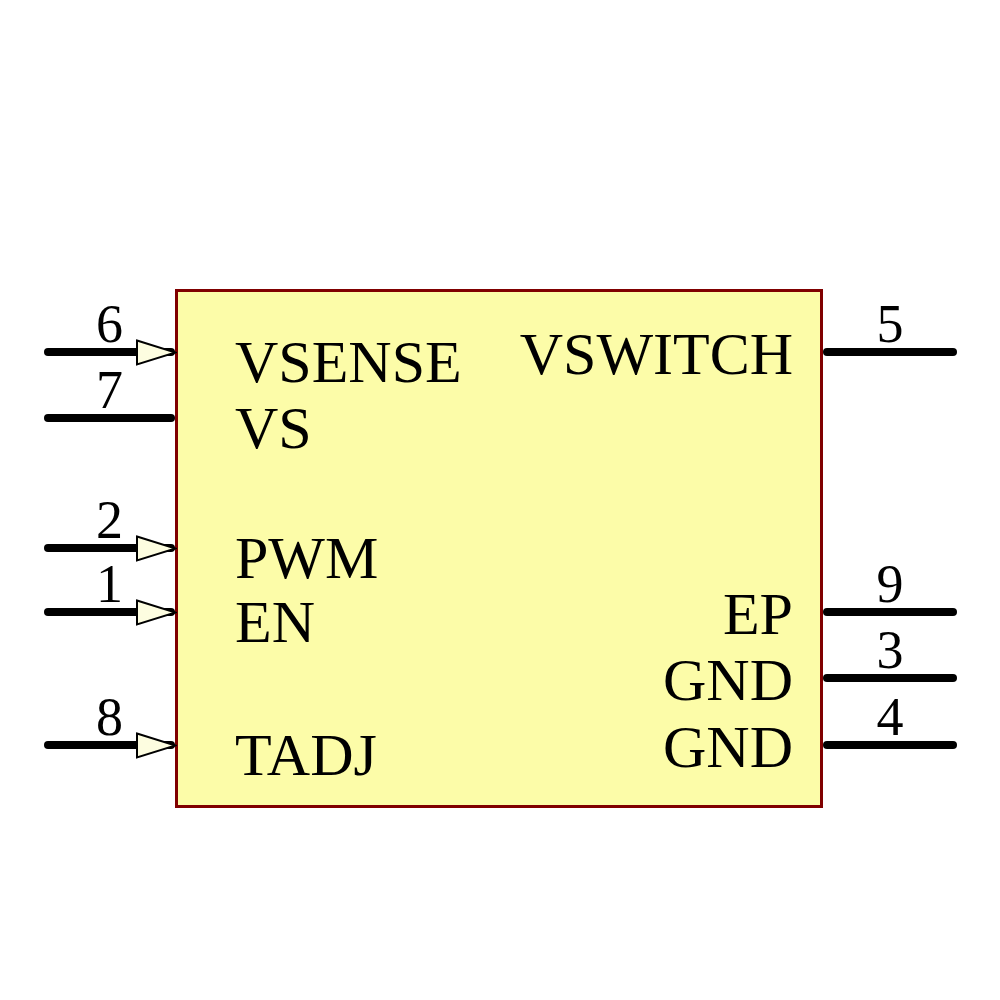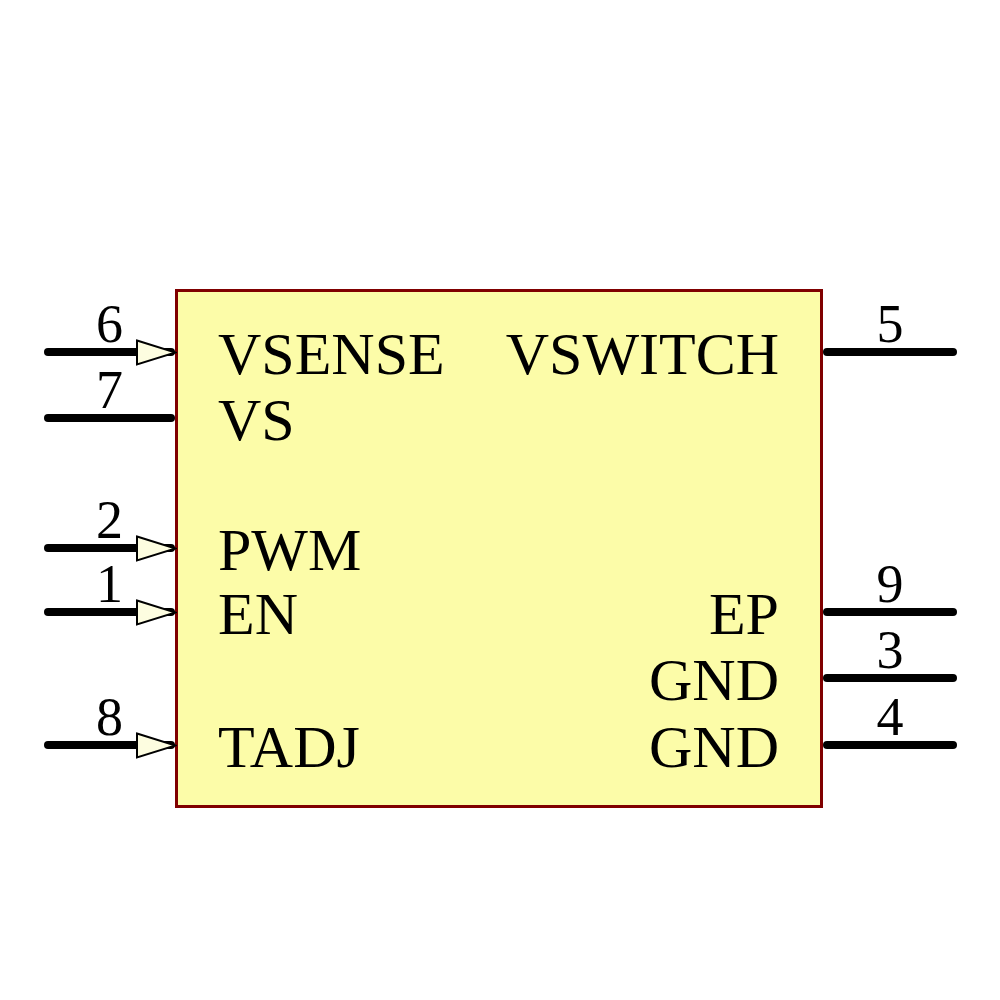--- a/index.html
+++ b/index.html
@@ -41,22 +41,22 @@
     white-space: nowrap;
   }
   .pnum.lside { left: 44px;  width: 131px; }
   .pnum.rside { left: 823px; width: 134px; }
   .plabel {
     position: absolute;
     font-size: 60px;
     line-height: 1;
     white-space: nowrap;
   }
-  .plabel.lside { left: 218px; }
-  .plabel.rside { right: 221px; text-align: center; }
+  .plabel.lside { left: 235px; margin-top: 8px; }
+  .plabel.rside { right: 207px; text-align: center; }
   .arrow {
     position: absolute;
     left: 136px;
   }
   .arrow polygon {
     fill: var(--arrow-fill, #FDFDE0);
     stroke: var(--wire, #000000);
     stroke-width: 2;
   }
 </style>

